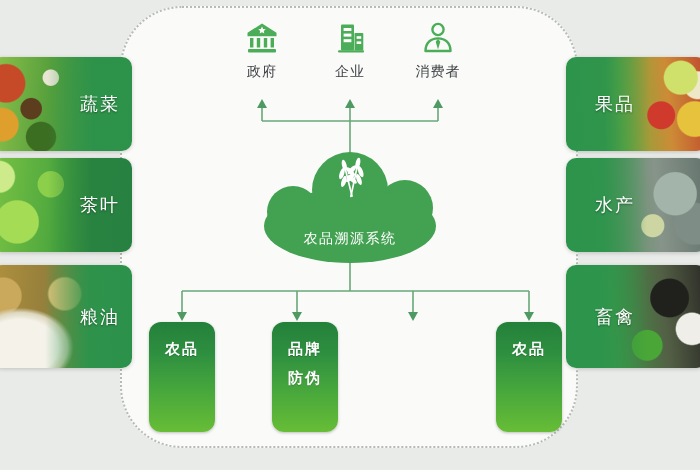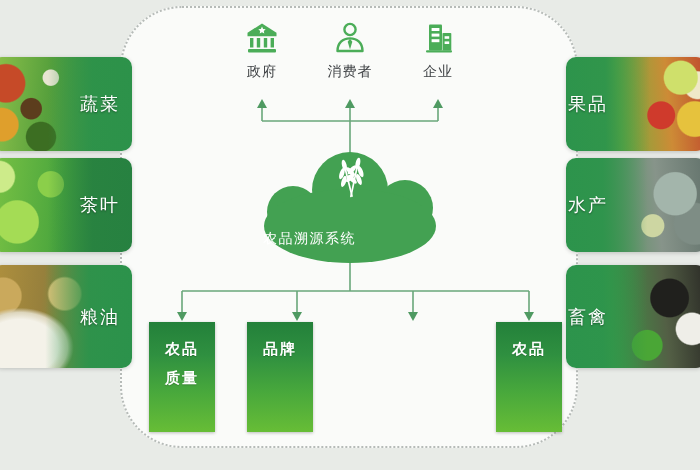--- a/index.html
+++ b/index.html
@@ -11,40 +11,40 @@
   
   .stakeholders{position:absolute;left:222px;top:20px;width:256px;display:flex;justify-content:space-between;z-index:3}
   .stakeholder{width:80px;display:flex;flex-direction:column;align-items:center}
   .sicon{width:36px;height:36px;color:var(--accent-green,#4bad58)}
   .sicon svg{width:36px;height:36px;display:block}
   .slabel{margin-top:7px;font-size:14px;color:#3f4245;letter-spacing:1px}
   
   .cloud{position:absolute;left:263px;top:150px;width:174px;height:114px;z-index:3}
   .cloud-svg{position:absolute;left:0;top:0}
   .wheat{position:absolute;left:50%;top:6px;transform:translateX(-50%)}
-  .cloud-title{position:absolute;left:0;right:0;bottom:16px;text-align:left;color:#fff;
+  .cloud-title{position:absolute;left:0;right:0;bottom:16px;text-align:center;color:#fff;
     font-size:14px;letter-spacing:1.5px}
   
-  .module{position:absolute;top:322px;width:66px;height:110px;border-radius:0;z-index:3;
+  .module{position:absolute;top:322px;width:66px;height:110px;border-radius:12px;z-index:3;
     box-sizing:border-box;padding-top:12px;text-align:center;
     background:linear-gradient(180deg,var(--module-green-top,#23803a) 0%,#2f9040 30%,#47a73c 62%,var(--module-green-bottom,#67bd36) 100%);
     box-shadow:0 1px 3px rgba(0,0,0,.25)}
   .mline{display:block;color:#fff;font-size:15px;font-weight:bold;letter-spacing:2px;line-height:29px;
     text-shadow:0 1px 1px rgba(0,0,0,.2)}
-  .m1{left:149px}.m2{left:247px}.m3{left:380px}.m4{left:496px}
+  .m1{left:149px}.m2{left:272px}.m3{left:380px}.m4{left:496px}
   
   .card{position:absolute;width:140px;border-radius:10px;z-index:4;overflow:hidden;
     box-shadow:0 1px 4px rgba(0,0,0,.18)}
   .card.left{left:-8px}
   .card.right{left:566px}
   .r1{top:57px;height:94px}.r2{top:158px;height:94px}.r3{top:265px;height:103px}
   .clabel{position:absolute;top:50%;transform:translateY(-50%);color:#fff;font-size:18px;
     letter-spacing:2px;text-shadow:0 1px 2px rgba(0,0,0,.4)}
   .card.left .clabel{right:12px}
-  .card.right .clabel{left:2px}
+  .card.right .clabel{left:29px}
   .bg-veg{background:
     linear-gradient(90deg,rgba(44,146,74,0) 40%,rgba(44,146,74,.92) 72%),
     radial-gradient(circle at 10% 28%,#c64a28 0 13%,rgba(0,0,0,0) 14%),
     radial-gradient(circle at 7% 72%,#df9f2c 0 11%,rgba(0,0,0,0) 12%),
     radial-gradient(circle at 28% 55%,#5c3d1d 0 9%,rgba(0,0,0,0) 10%),
     radial-gradient(circle at 42% 22%,#e8e5d2 0 7%,rgba(0,0,0,0) 8%),
     radial-gradient(circle at 35% 85%,#3c6e22 0 12%,rgba(0,0,0,0) 13%),
     linear-gradient(95deg,#8ec24b 0%,#57a03c 40%,#2f8f4a 100%)}
   .bg-tea{background:
     linear-gradient(90deg,rgba(38,128,64,0) 40%,rgba(38,128,64,.9) 72%),
@@ -120,42 +120,42 @@
           <rect x="12.8" y="18" width="3.4" height="9.5"></rect>
           <rect x="19.8" y="18" width="3.4" height="9.5"></rect>
           <rect x="26.6" y="18" width="3.4" height="9.5"></rect>
           <rect x="4" y="29" width="28" height="3.4" rx="1"></rect>
         </svg>
       </span>
       <span class="slabel">政府</span>
     </div>
     <div class="stakeholder">
       <span class="sicon">
-        <svg viewBox="0 0 36 36">
-          <circle cx="18" cy="9.5" r="5.6" fill="none" stroke="currentColor" stroke-width="2.4"></circle>
-          <path d="M5.5 31c0-8.2 5.2-12.6 12.5-12.6S30.5 22.8 30.5 31z" fill="none" stroke="currentColor" stroke-width="2.4" stroke-linejoin="round"></path>
-          <path d="M18 18.8l-2.3 3 2.3 7.8 2.3-7.8z" fill="currentColor"></path>
-        </svg>
-      </span>
-      <span class="slabel">消费者</span>
-    </div>
-    <div class="stakeholder">
-      <span class="sicon">
         <svg viewBox="0 0 36 36" fill="currentColor">
           <rect x="9" y="4.5" width="13" height="26" rx="1"></rect>
           <rect x="22.5" y="13" width="8.8" height="17.5" rx="0.8"></rect>
           <rect x="11.6" y="8" width="7.8" height="3" fill="#fff"></rect>
           <rect x="11.6" y="13.6" width="7.8" height="3" fill="#fff"></rect>
           <rect x="11.6" y="19.2" width="7.8" height="3" fill="#fff"></rect>
           <rect x="24.6" y="16.2" width="4.6" height="2.6" fill="#fff"></rect>
           <rect x="24.6" y="21.4" width="4.6" height="2.6" fill="#fff"></rect>
           <rect x="6" y="30.2" width="26" height="2.4" rx="1"></rect>
         </svg>
       </span>
       <span class="slabel">企业</span>
+    </div>
+    <div class="stakeholder">
+      <span class="sicon">
+        <svg viewBox="0 0 36 36">
+          <circle cx="18" cy="9.5" r="5.6" fill="none" stroke="currentColor" stroke-width="2.4"></circle>
+          <path d="M5.5 31c0-8.2 5.2-12.6 12.5-12.6S30.5 22.8 30.5 31z" fill="none" stroke="currentColor" stroke-width="2.4" stroke-linejoin="round"></path>
+          <path d="M18 18.8l-2.3 3 2.3 7.8 2.3-7.8z" fill="currentColor"></path>
+        </svg>
+      </span>
+      <span class="slabel">消费者</span>
     </div>
   </div>
 
   <div class="cloud">
     <svg class="cloud-svg" width="174" height="114" viewBox="0 0 174 114">
       <g style="fill:var(--cloud-green,#43a152)">
         <circle cx="87" cy="40" r="38"></circle>
         <circle cx="30" cy="62" r="26"></circle>
         <circle cx="142" cy="58" r="28"></circle>
         <ellipse cx="87" cy="76" rx="86" ry="37"></ellipse>
@@ -179,24 +179,24 @@
           <ellipse cx="-4.4" cy="21" rx="2.3" ry="5.8" transform="rotate(32 -4.4 21)"></ellipse>
           <ellipse cx="4.4" cy="21" rx="2.3" ry="5.8" transform="rotate(-32 4.4 21)"></ellipse>
         </g>
       </svg>
     </span>
     <span class="cloud-title">农品溯源系统</span>
   </div>
 
   <div class="module m1">
     <span class="mline">农品</span>
-    <span class="mline">质量</span>
   </div>
   <div class="module m2">
     <span class="mline">品牌</span>
+    <span class="mline">防伪</span>
     <span class="mline"></span>
   </div>
   <div class="module m4">
     <span class="mline">农品</span>
   </div>
 
   <div class="card left r1 bg-veg">
     <span class="clabel">蔬菜</span>
   </div>
   <div class="card left r2 bg-tea">

